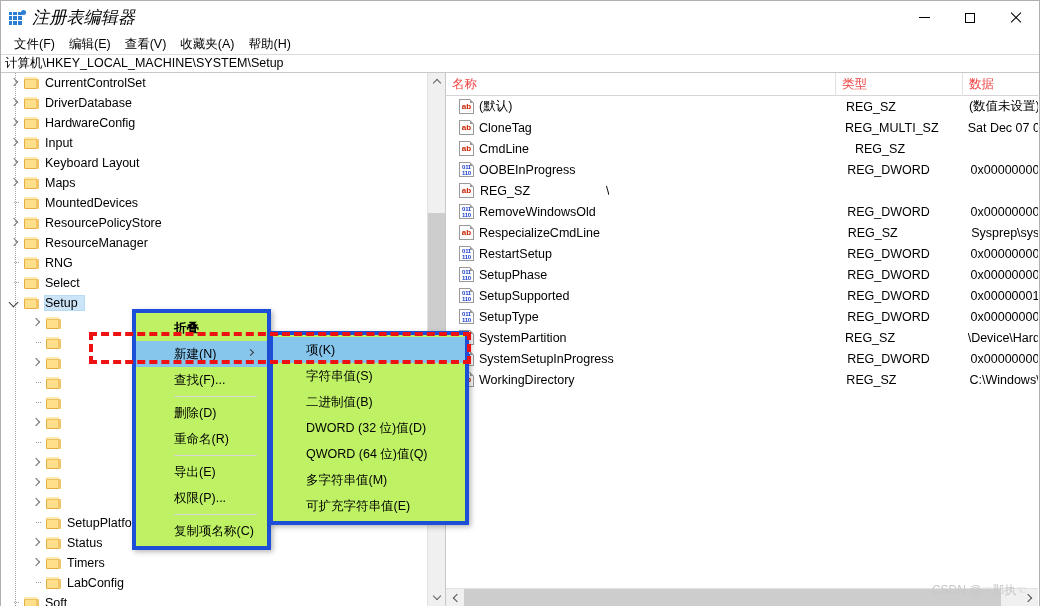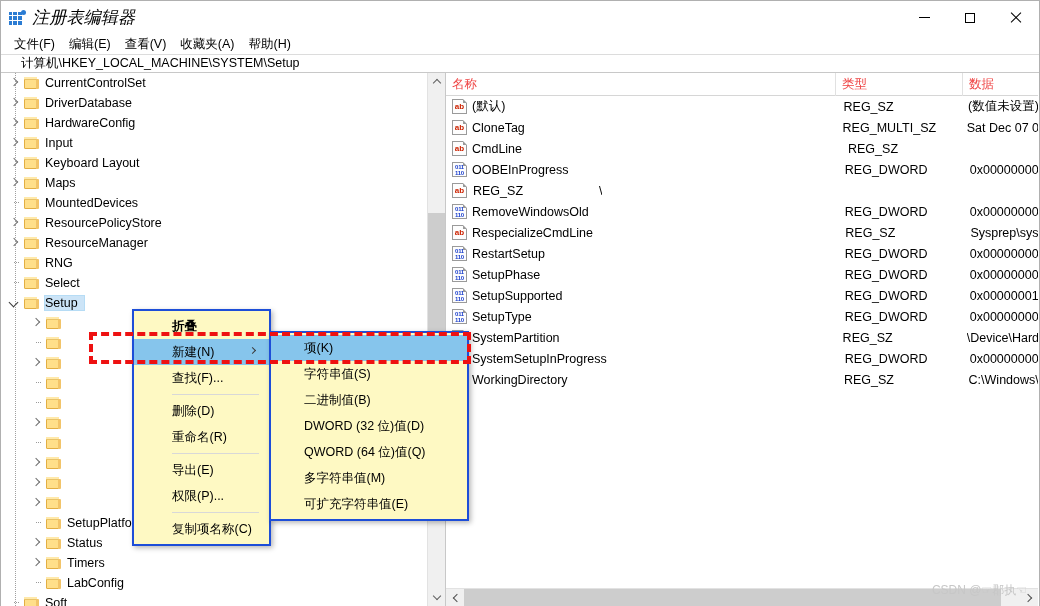--- a/index.html
+++ b/index.html
@@ -71,21 +71,21 @@
   .menu-item {
     font-size:12.5px; color:#000; padding: 1px 7px; cursor:default; white-space:nowrap;
   }
 
   
   .addressbar {
     position:absolute; left:0; top:53px; width:1038px; height:19px;
     border-top:1px solid #dcdcdc; border-bottom:1px solid #c8c8c8;
     background:#ffffff; display:flex; align-items:center;
   }
-  .address-text { font-size:12.5px; color:#000; padding-left:20px; }
+  .address-text { font-size:12.5px; color:#000; padding-left:4px; }
 
   
   .panes {
     position:absolute; left:0; top:72px; width:1038px; height:533px;
     display:flex; background:#ffffff;
   }
 
   
   .tree-pane {
     position:relative; width:445px; height:533px;
@@ -178,21 +178,21 @@
   }
   .val-header .col {
     position:relative; display:flex; align-items:center; padding-left:6px;
     border-right:1px solid #e1e1e1; height:23px;
   }
   .val-rows {
     position:absolute; left:0; top:23px; width:592px; height:487px; overflow:hidden;
   }
   .val-row {
     position:relative; height:21px; display:flex; align-items:center;
-    font-size:12.5px; color:#000; white-space:nowrap;
+    font-size:12.5px; color:#000; white-space:nowrap;margin-left:7px;
   }
   .v-icon {
     width:15px; height:15px; flex:0 0 auto; margin-left:6px; margin-right:5px;
     position:relative; background:#fdfdfd; border:1px solid #9a9a9a;
   }
   .v-icon::after{
     content:""; position:absolute; right:-1px; top:-1px;
     border-width:0 4px 4px 0; border-style:solid;
     border-color:#ffffff #ffffff #9a9a9a #9a9a9a;
   }
@@ -224,22 +224,22 @@
     border-left:1.5px solid #505050; border-top:1.5px solid #505050;
   }
   .hscroll .arrow.left i { transform: rotate(-45deg); margin-left:3px;}
   .hscroll .arrow.right i { transform: rotate(135deg); margin-right:3px;}
   .hscroll .thumb{
     position:absolute; top:0; height:18px; background:#cdcdcd;
   }
 
   
   .ctx {
-    position:absolute; background:#fef9c3;
-    border:2px solid #1d4ed8;
+    position:absolute; background:#bef264;
+    border:4px solid #1d4ed8;
     box-shadow: 2px 2px 5px rgba(0,0,0,.28);
     padding: 2px 0;
     font-size:12.5px; color:#000;
     z-index: 40;
   }
   .ctx-item {
     height:26px; display:flex; align-items:center;
     padding-left:38px; padding-right:16px; position:relative;
     white-space:nowrap;
   }

